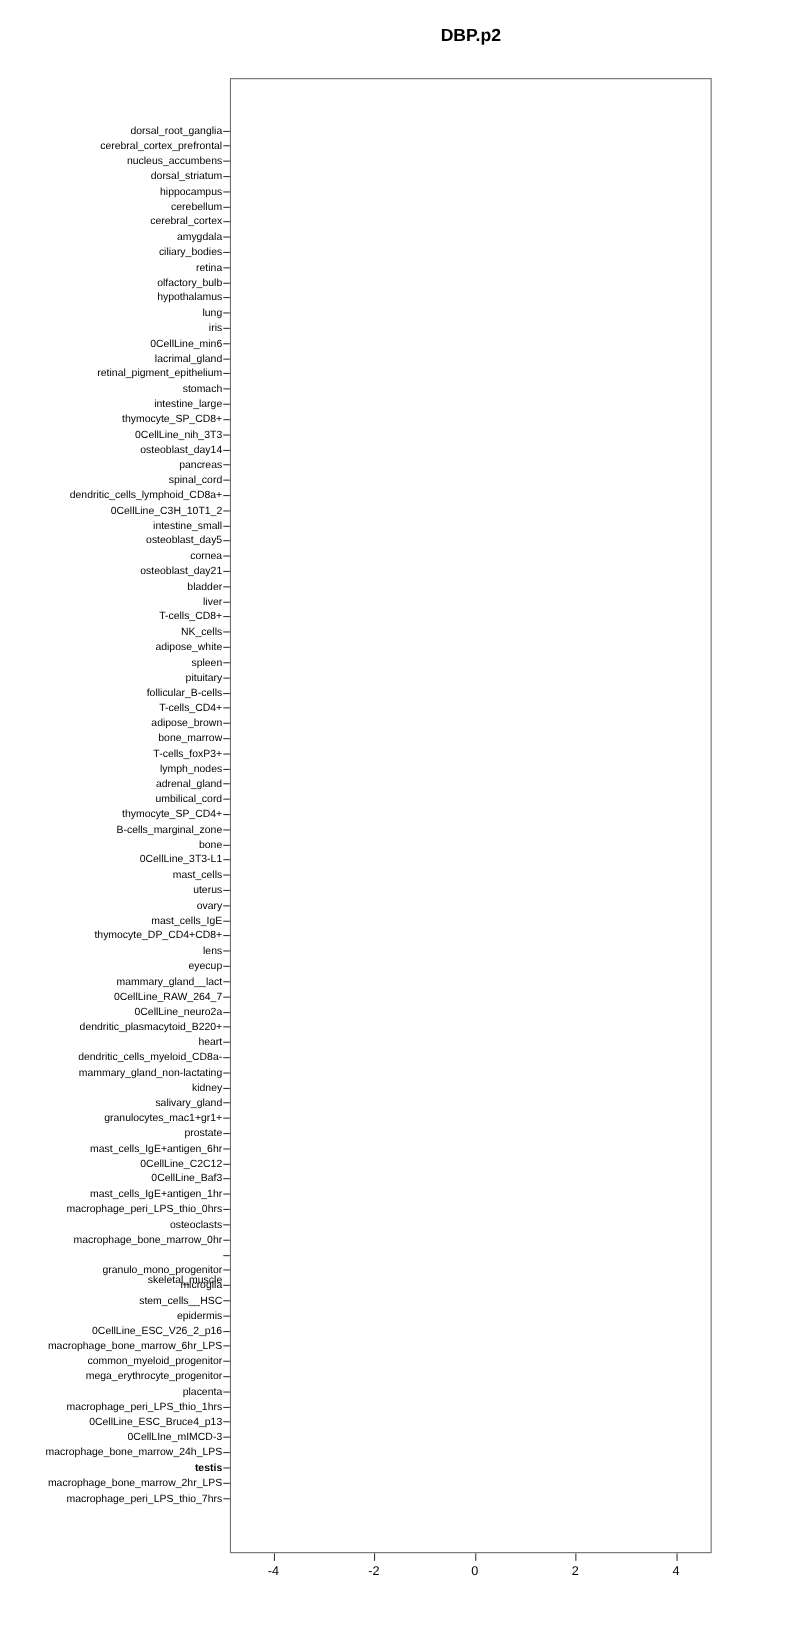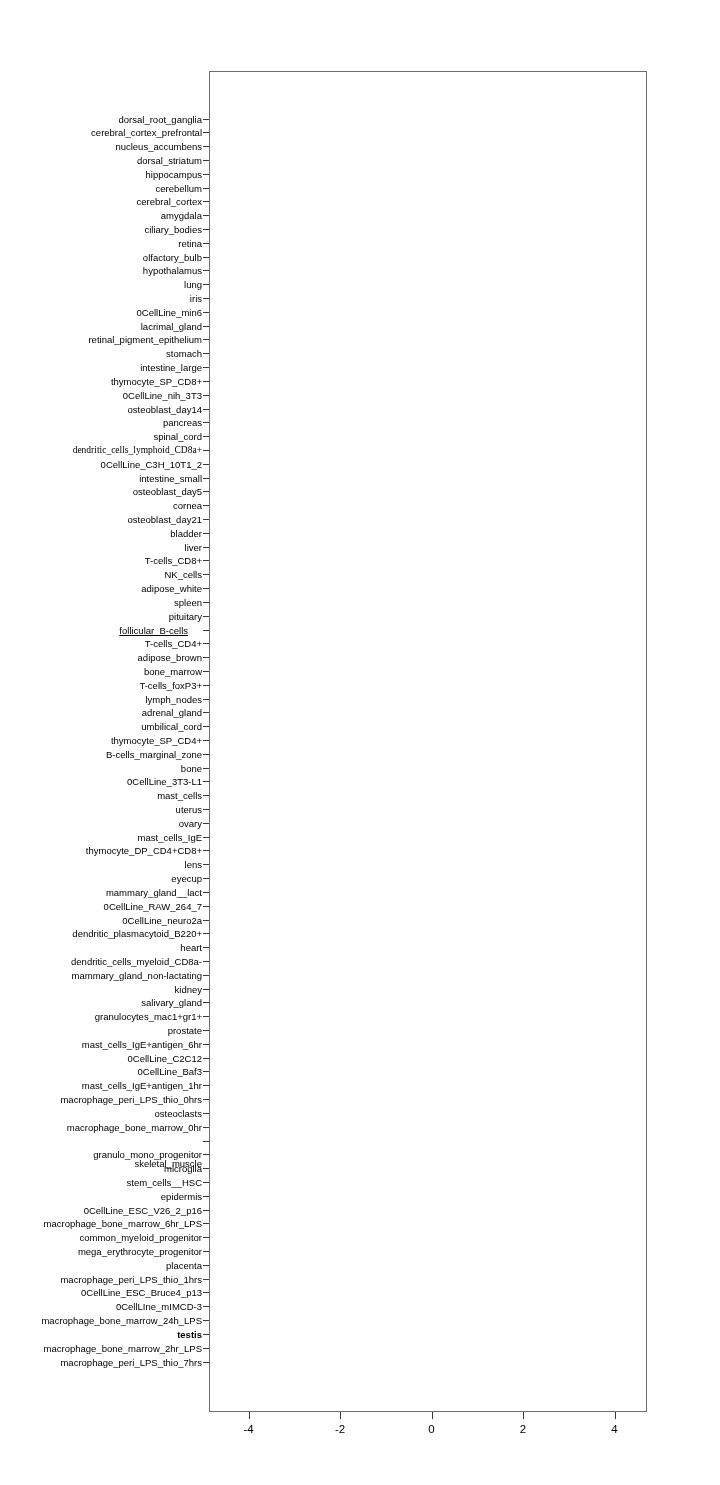--- a/index.html
+++ b/index.html
@@ -45,20 +45,21 @@
   }
   .xtitle{
     position:absolute;left:209px;top:1452px;width:438px;text-align:center;
     font-size:12px;color:#000;
   }
 </style>
 </head>
 <body>
 
 <div id="fig">
+  <div class="title">DBP.p2</div>
   <div id="layer">
       <div class="gridline" style="left: 210px; top: 118.5px; width: 436px;"></div>
       <div class="ytick" style="left: 203px; top: 118.5px;"></div>
       <div class="ylab" style="right: 518px; top: 113.5px;">dorsal_root_ganglia</div>
       <div class="gridline" style="left: 210px; top: 132.311px; width: 436px;"></div>
       <div class="ytick" style="left: 203px; top: 132.311px;"></div>
       <div class="ylab" style="right: 518px; top: 127.311px;">cerebral_cortex_prefrontal</div>
       <div class="gridline" style="left: 210px; top: 146.122px; width: 436px;"></div>
       <div class="ytick" style="left: 203px; top: 146.122px;"></div>
       <div class="ylab" style="right: 518px; top: 141.122px;">nucleus_accumbens</div>
@@ -120,21 +121,21 @@
       <div class="ytick" style="left: 203px; top: 408.533px;"></div>
       <div class="ylab" style="right: 518px; top: 403.533px;">osteoblast_day14</div>
       <div class="gridline" style="left: 210px; top: 422.344px; width: 436px;"></div>
       <div class="ytick" style="left: 203px; top: 422.344px;"></div>
       <div class="ylab" style="right: 518px; top: 417.344px;">pancreas</div>
       <div class="gridline" style="left: 210px; top: 436.156px; width: 436px;"></div>
       <div class="ytick" style="left: 203px; top: 436.156px;"></div>
       <div class="ylab" style="right: 518px; top: 431.156px;">spinal_cord</div>
       <div class="gridline" style="left: 210px; top: 449.967px; width: 436px;"></div>
       <div class="ytick" style="left: 203px; top: 449.967px;"></div>
-      <div class="ylab" style="right: 518px; top: 444.967px; font-family: Liberation Serif, serif;">dendritic_cells_lymphoid_CD8a+</div>
+      <div class="ylab" style="right: 518px; top: 444.967px;">dendritic_cells_lymphoid_CD8a+</div>
       <div class="gridline" style="left: 210px; top: 463.778px; width: 436px;"></div>
       <div class="ytick" style="left: 203px; top: 463.778px;"></div>
       <div class="ylab" style="right: 518px; top: 458.778px;">0CellLine_C3H_10T1_2</div>
       <div class="gridline" style="left: 210px; top: 477.589px; width: 436px;"></div>
       <div class="ytick" style="left: 203px; top: 477.589px;"></div>
       <div class="ylab" style="right: 518px; top: 472.589px;">intestine_small</div>
       <div class="gridline" style="left: 210px; top: 491.4px; width: 436px;"></div>
       <div class="ytick" style="left: 203px; top: 491.4px;"></div>
       <div class="ylab" style="right: 518px; top: 486.4px;">osteoblast_day5</div>
       <div class="gridline" style="left: 210px; top: 505.211px; width: 436px;"></div>
@@ -159,21 +160,21 @@
       <div class="ytick" style="left: 203px; top: 588.078px;"></div>
       <div class="ylab" style="right: 518px; top: 583.078px;">adipose_white</div>
       <div class="gridline" style="left: 210px; top: 601.889px; width: 436px;"></div>
       <div class="ytick" style="left: 203px; top: 601.889px;"></div>
       <div class="ylab" style="right: 518px; top: 596.889px;">spleen</div>
       <div class="gridline" style="left: 210px; top: 615.7px; width: 436px;"></div>
       <div class="ytick" style="left: 203px; top: 615.7px;"></div>
       <div class="ylab" style="right: 518px; top: 610.7px;">pituitary</div>
       <div class="gridline" style="left: 210px; top: 629.511px; width: 436px;"></div>
       <div class="ytick" style="left: 203px; top: 629.511px;"></div>
-      <div class="ylab" style="right: 532px; top: 624.511px; text-decoration: underline;">follicular_B-cells</div>
+      <div class="ylab" style="right: 518px; top: 624.511px;">follicular_B-cells</div>
       <div class="gridline" style="left: 210px; top: 643.322px; width: 436px;"></div>
       <div class="ytick" style="left: 203px; top: 643.322px;"></div>
       <div class="ylab" style="right: 518px; top: 638.322px;">T-cells_CD4+</div>
       <div class="gridline" style="left: 210px; top: 657.133px; width: 436px;"></div>
       <div class="ytick" style="left: 203px; top: 657.133px;"></div>
       <div class="ylab" style="right: 518px; top: 652.133px;">adipose_brown</div>
       <div class="gridline" style="left: 210px; top: 670.944px; width: 436px;"></div>
       <div class="ytick" style="left: 203px; top: 670.944px;"></div>
       <div class="ylab" style="right: 518px; top: 665.944px;">bone_marrow</div>
       <div class="gridline" style="left: 210px; top: 684.756px; width: 436px;"></div>

